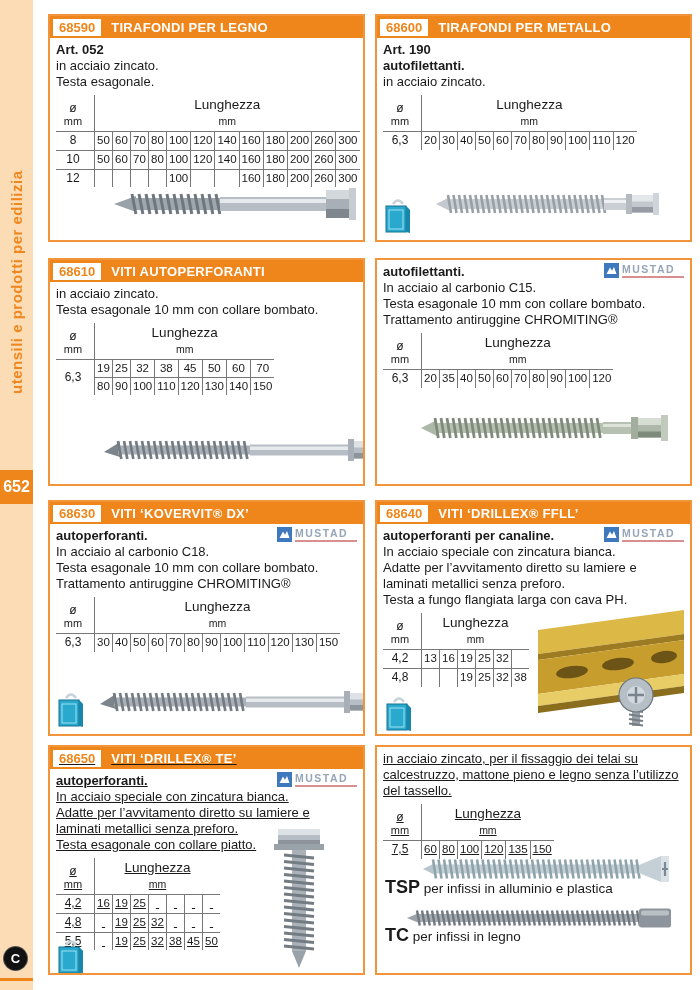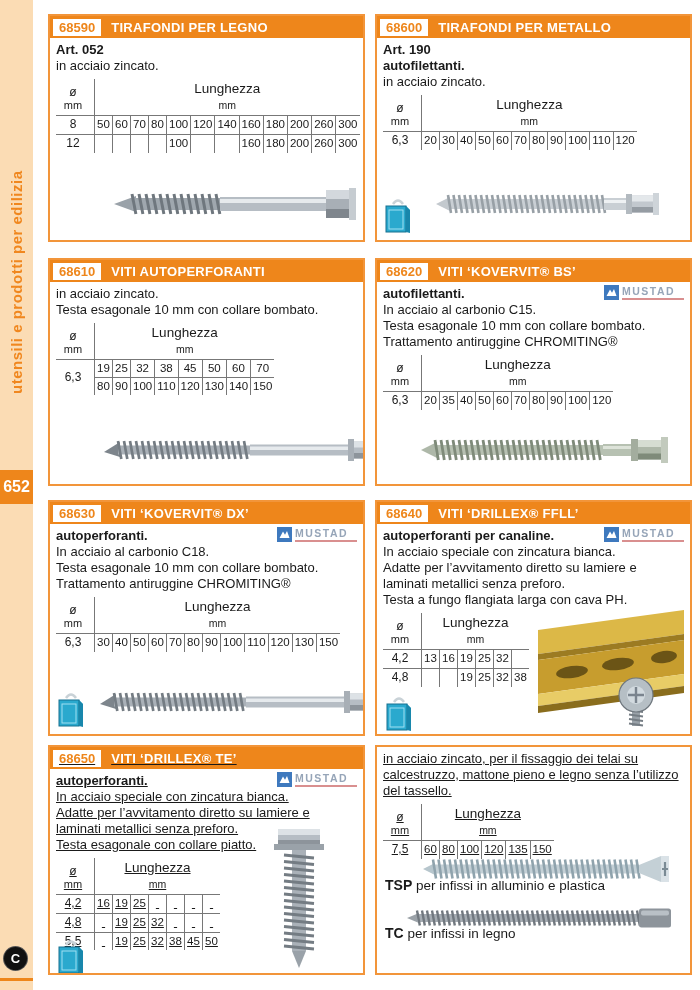--- a/index.html
+++ b/index.html
@@ -61,21 +61,21 @@
   #c5 .pkg{position:absolute;left:6px;bottom:6px;}
   #c6 .channel{position:absolute;right:4px;bottom:4px;}
   #c6 .pkg{position:absolute;left:7px;bottom:2px;}
   #c7 .vscrew{position:absolute;right:28px;bottom:2px;}
   #c7 .pkg{position:absolute;left:6px;bottom:-2px;}
   #c8 .tsp-img{position:absolute;right:8px;top:100px;}
   #c8 .variant1{position:absolute;left:8px;top:130px;}
   #c8 .tc-img{position:absolute;right:12px;top:152px;}
   #c8 .variant2{position:absolute;left:8px;top:178px;}
   .variant{margin:0;font-size:13.5px;}
-  .variant b{font-size:14px;}
+  .variant b{font-size:18px;}
 </style>
 </head>
 <body>
 
 <div class="sidebar">
   <div class="vtext">utensili e prodotti per edilizia</div>
   <div class="pagenum">652</div>
   <div class="clogo">
       <span>C</span>
     </div>
@@ -87,32 +87,48 @@
   <div class="row r1">
     <section class="card" id="c1">
       <header class="chead">
         <span class="code">68590</span>
         <span class="ctitle">TIRAFONDI PER LEGNO</span>
       </header>
       <div class="cbody">
         <div class="lines">
             <p class="line bold">Art. 052</p>
             <p class="line">in acciaio zincato.</p>
+            <p class="line">Testa esagonale.</p>
           </div>
         <div class="tbl">
             <table class="spec">
               <thead>
                 <tr>
                   <th class="dia"><span class="dsym">ø</span><br>mm</th>
                   <th class="len" colspan="12">Lunghezza<br><span class="sub">mm</span></th>
                 </tr>
               </thead>
               <tbody>
                 <tr>
                   <td class="dia">8</td>
+                  <td>50</td>
+                  <td>60</td>
+                  <td>70</td>
+                  <td>80</td>
+                  <td>100</td>
+                  <td>120</td>
+                  <td>140</td>
+                  <td>160</td>
+                  <td>180</td>
+                  <td>200</td>
+                  <td>260</td>
+                  <td>300</td>
+                </tr>
+                <tr>
+                  <td class="dia">10</td>
                   <td>50</td>
                   <td>60</td>
                   <td>70</td>
                   <td>80</td>
                   <td>100</td>
                   <td>120</td>
                   <td>140</td>
                   <td>160</td>
                   <td>180</td>
                   <td>200</td>
@@ -325,24 +341,20 @@
               <rect x="252" y="15" width="6" height="22" fill="#a8afb6"></rect>
               <rect x="258" y="17.5" width="20" height="17" fill="#b6bdc4"></rect>
               <rect x="258" y="17.5" width="20" height="6" fill="#dde2e6"></rect>
               <rect x="258" y="29" width="20" height="5.5" fill="#8d949b"></rect>
               <rect x="277" y="14.5" width="5" height="23" fill="#ccd2d7"></rect>
             </svg></div>
       </div>
     </section>
 
     <section class="card" id="c4">
-      <header class="chead">
-        <span class="code">68620</span>
-        <span class="ctitle">VITI ‘KOVERVIT® BS’</span>
-      </header>
       <div class="cbody">
         <div class="mustad">
           <svg width="15" height="15">
               <rect width="15" height="15" fill="#3E79BE"></rect>
               <polygon points="2.5,11 6,4.5 8,7.8 10,4 12.5,11" fill="#fff"></polygon>
             </svg>
           <span class="mtext">
               <span class="mname">MUSTAD</span>
               <span class="mtag"></span>
             </span>

